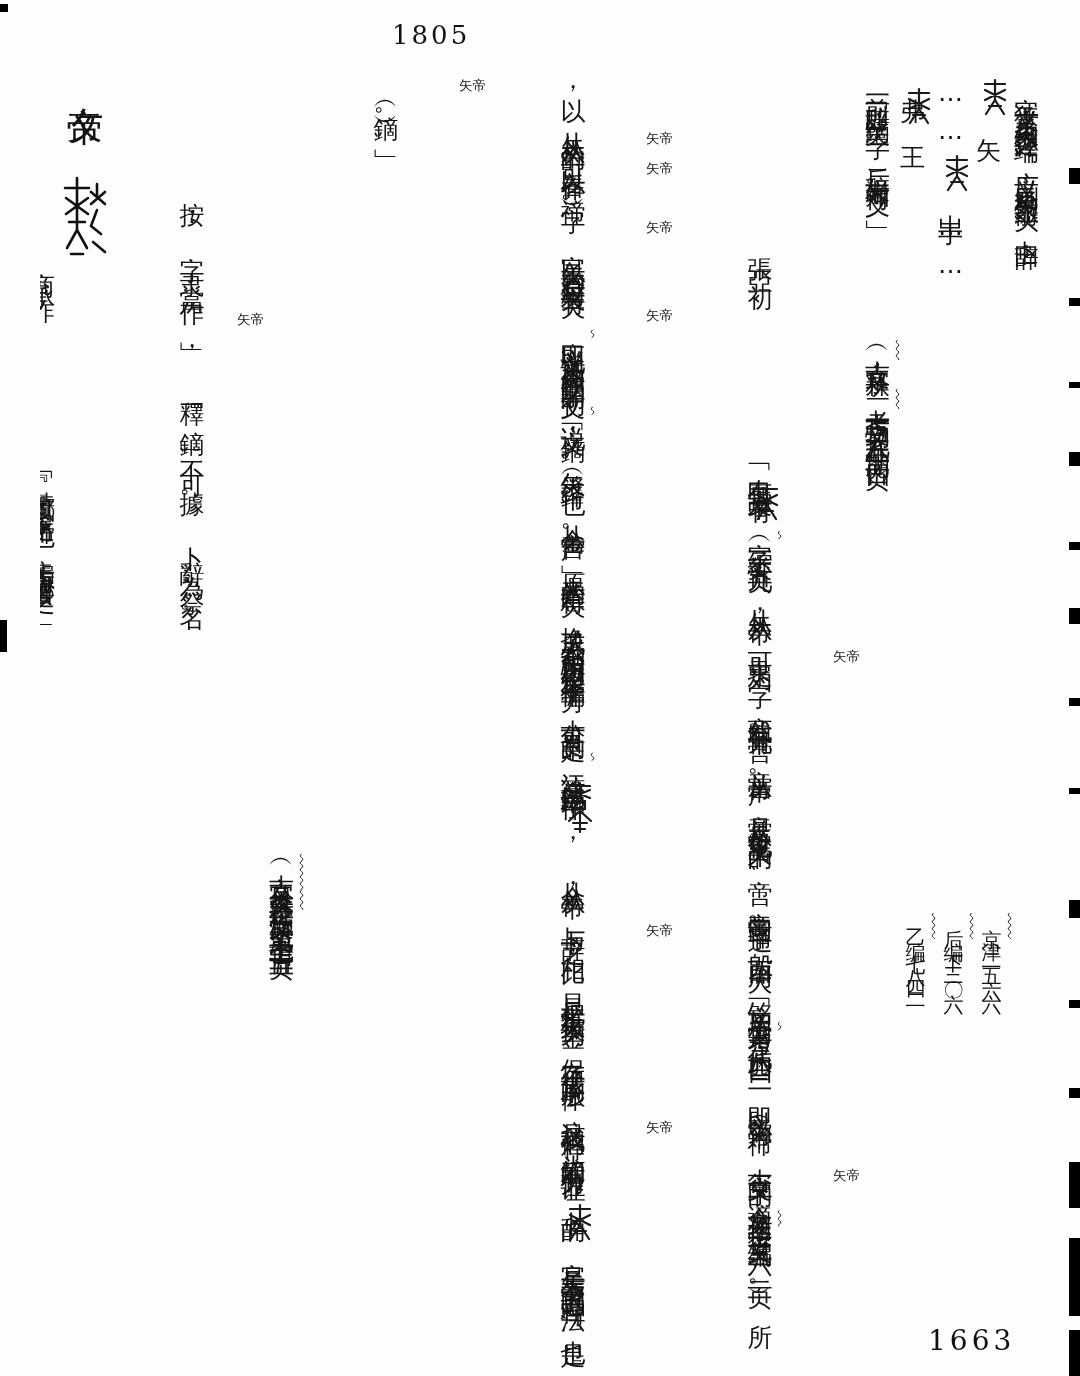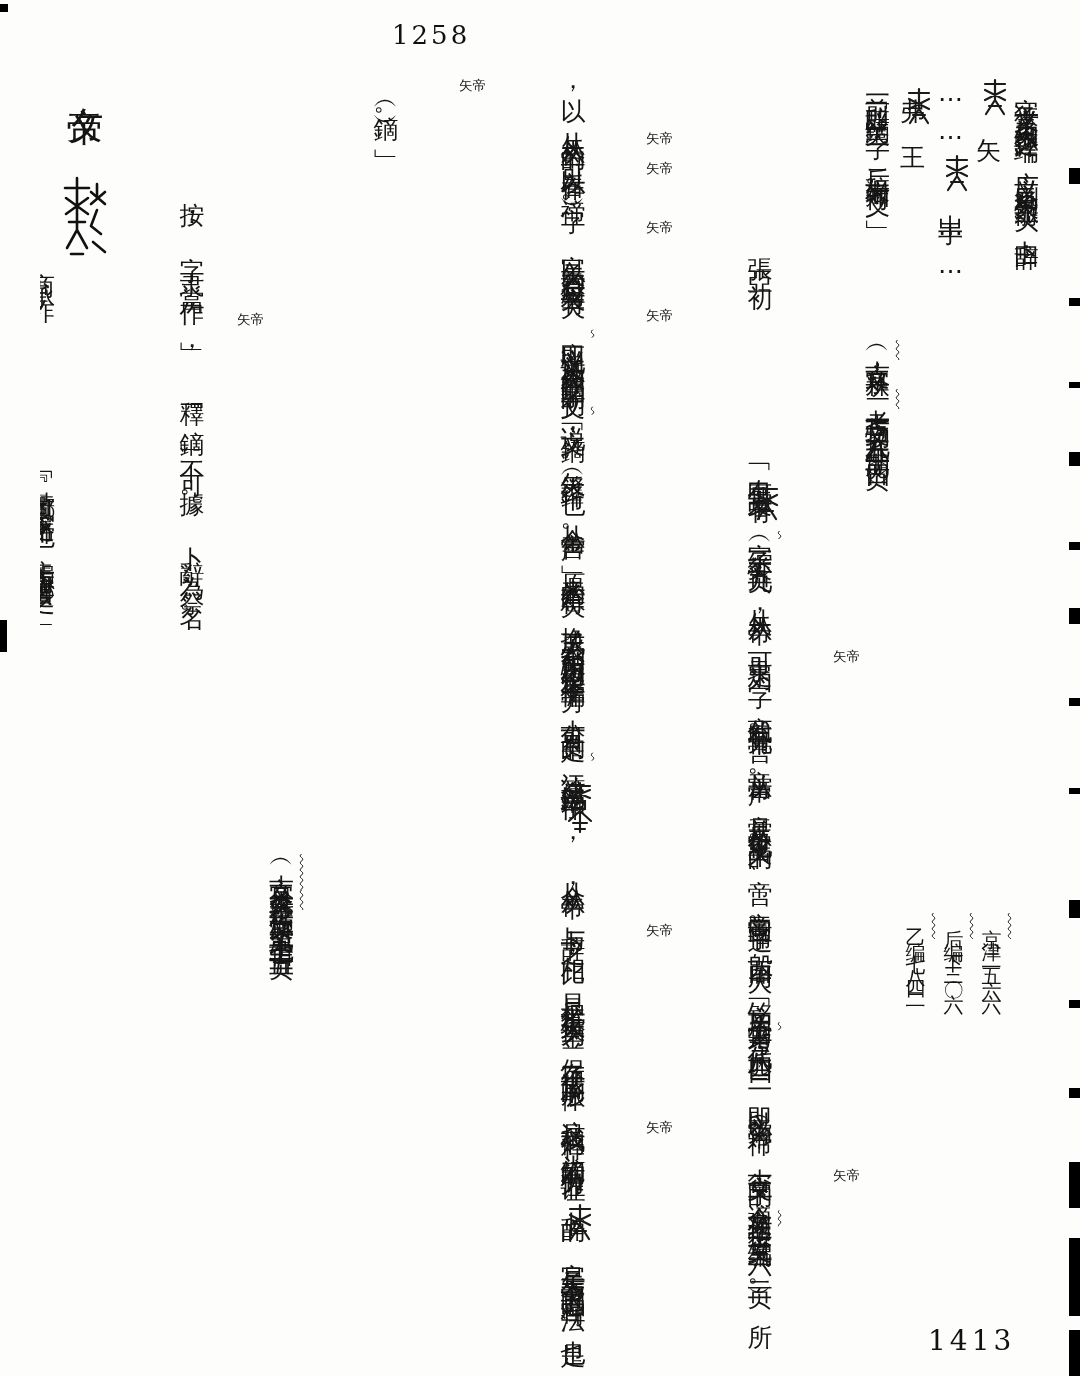--- a/index.html
+++ b/index.html
@@ -39,21 +39,21 @@
   #pagenum-bottom{left:928px;top:1324px;font-size:28px;letter-spacing:4px;}
   
   .dash{position:absolute;right:0;width:11px;background:#000;}
   .dash.left{left:0;right:auto;}
 </style>
 </head>
 <body>
 
 <div id="sheet">
 
-  <div class="pagenum" id="pagenum-top">1258</div>
+  <div class="pagenum" id="pagenum-top">1805</div>
 
   <div id="manuscript">
       <p class="para"><span>字狭义言之为矢鏃之鋒端，广义言之则为矢鏃箭头。卜辞曰：</span></p>
       <div class="qblock">
         <div class="qline"><span class="qtext"><svg class="glyph" width="28" height="40" viewBox="0 0 28 40" fill="none" stroke="#1a1a1a" stroke-width="2.2" stroke-linecap="round">
       <path d="M4 6 H24 M14 2 V22 M4 12 L24 22 M24 12 L4 22 M8 28 H20 M14 22 L5 36 M14 22 L23 36"></path>
     </svg><span>矢</span></span><span class="cite"><span class="wavy">京津</span><span>二五六六</span></span></div>
         <div class="qline"><span class="qtext"><span>……</span><svg class="glyph" width="28" height="40" viewBox="0 0 28 40" fill="none" stroke="#1a1a1a" stroke-width="2.2" stroke-linecap="round">
       <path d="M4 6 H24 M14 2 V22 M4 12 L24 22 M24 12 L4 22 M8 28 H20 M14 22 L5 36 M14 22 L23 36"></path>
     </svg><span>㞢于……</span></span><span class="cite"><span class="wavy">后编</span><span>下三〇六</span></span></div>
@@ -70,21 +70,21 @@
       <path d="M4 6 H24 M14 2 V22 M4 12 L24 22 M24 12 L4 22 M8 28 H20 M14 22 L5 36 M14 22 L23 36"></path>
     </svg><span>字是矢与帝合书的一种写法，也是</span><span class="pairchar">矢帝</span><span>（鏑）。」</span><br><span class="vspacer" style="height: 772px;"></span><span>（</span><span class="wavy">古文字分类考释论稿</span><span class="wavy">古文字研究</span><span>第十七辑二三五页）</span></p>
       <p class="para an" style="text-indent: 104px;"><span>按：字隶當作「</span><span class="pairchar">矢帝</span><span>」，釋「鏑」不可據。卜辭為祭名。</span></p>
       <div class="gapcol" style="block-size: 26px;"></div>
       <p class="para headword"><span class="stackchar big">帝攵</span><span class="vspacer" style="height: 92px;"></span><svg class="glyph" width="46" height="104" viewBox="0 0 46 104" fill="none" stroke="#111" stroke-width="2.6" stroke-linecap="round">
       <path d="M4 18 H28 M16 8 V60 M5 28 L27 44 M27 28 L5 44 M8 52 H24 M16 60 L6 78 M16 60 L26 78 M10 84 H22 M36 14 V26 M30 34 L44 22 M30 22 L44 34 M36 40 L30 56 M30 56 L40 64 M32 72 L44 82"></path>
     </svg></p>
       <p class="para" style="text-indent: 174px;"><span class="author">商承祚</span><span class="vspacer" style="height: 172px;"></span><span>「『詩鄘風』『象之揥也』。集韻有而郭書遺之。」</span><br></p>
     </div>
 
-  <div class="pagenum" id="pagenum-bottom">1413</div>
+  <div class="pagenum" id="pagenum-bottom">1663</div>
 
   <div>
     <div class="dash" style="top:168px;height:16px"></div>
     <div class="dash" style="top:298px;height:8px"></div>
     <div class="dash" style="top:382px;height:6px"></div>
     <div class="dash" style="top:452px;height:14px"></div>
     <div class="dash" style="top:542px;height:8px"></div>
     <div class="dash" style="top:608px;height:16px"></div>
     <div class="dash" style="top:698px;height:8px"></div>
     <div class="dash" style="top:788px;height:6px"></div>

